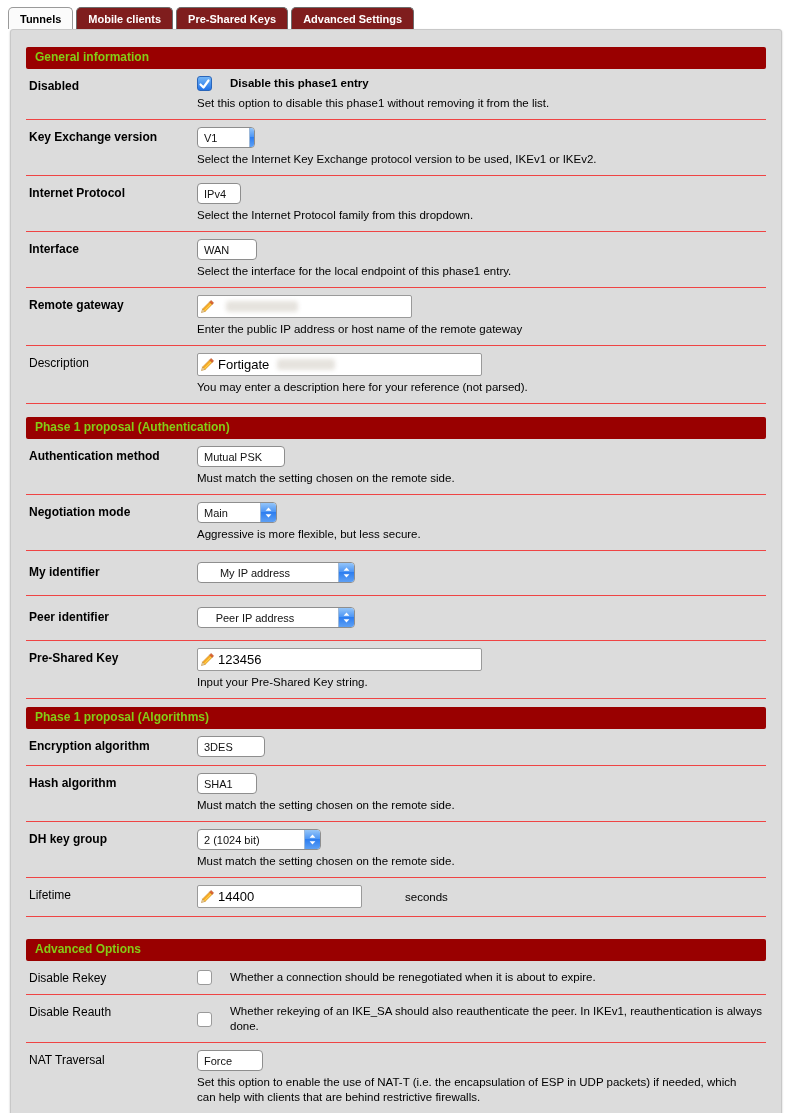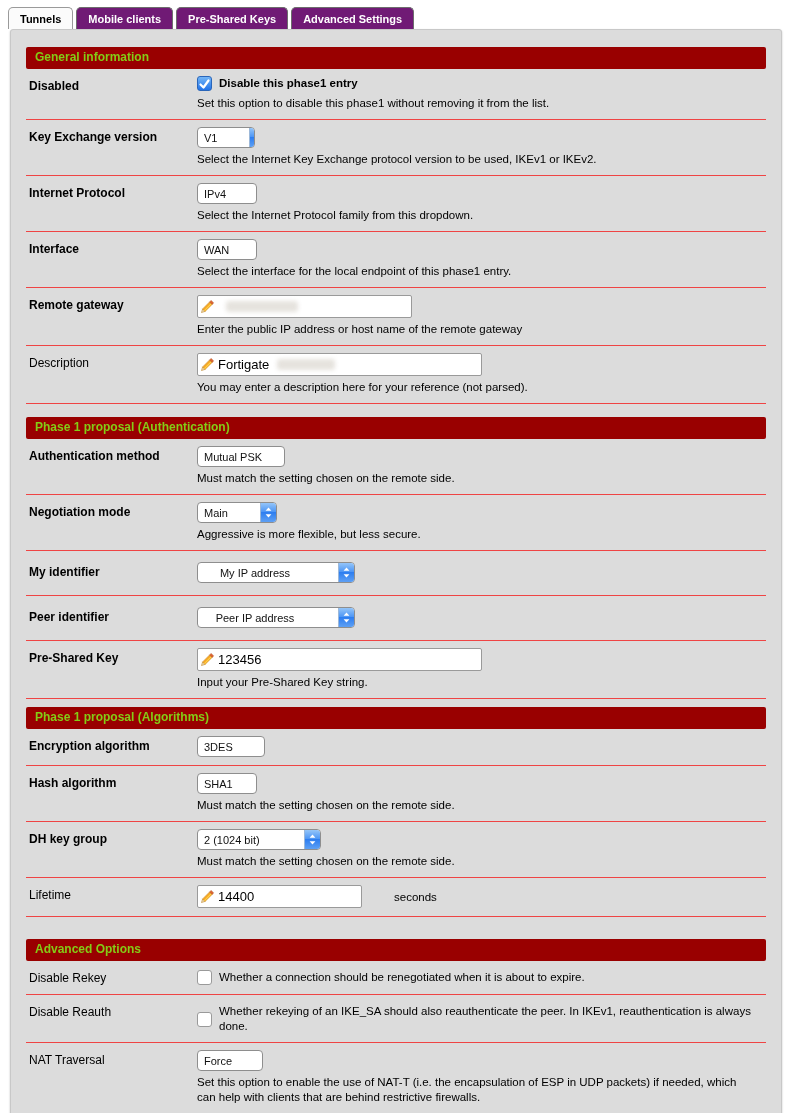--- a/index.html
+++ b/index.html
@@ -4,21 +4,21 @@
 <style>
   * { box-sizing: border-box; }
   html,body { margin:0; padding:0; }
   body {
     width:792px; height:1113px; background:#ffffff;
     font-family:"Liberation Sans", sans-serif; font-size:12px; color:#000;
   }
   
   .tabbar { display:flex; gap:3px; padding:7px 12px 0 8px; align-items:flex-end; }
   .tab {
-    background:#701a75; color:#fff; font-weight:bold; font-size:11px;
+    background:#7f1d1d; color:#fff; font-weight:bold; font-size:11px;
     padding:5px 11px 4px; border-radius:5px 5px 0 0; border:1px solid #6d6d6d;
     border-bottom:none; cursor:default; line-height:12px;
   }
   .tab.active { background:#fbfbfb; color:#000; border-color:#9a9a9a; }
   
   .container {
     margin:0 10px; background:#dcdcdc; border:1px solid #c8c8c8;
     border-radius:3px 3px 9px 9px; padding:17px 15px 14px;
     box-shadow:0 1px 2px rgba(0,0,0,0.25); min-height:1040px;
   }
@@ -28,21 +28,21 @@
   }
   .gap-sm { height:8px; }
   .gap-md { height:13px; }
   .gap-lg { height:22px; }
   
   .row { display:flex; border-bottom:1px solid #ef4444; padding:7px 3px 8px; }
   .cell-label { flex:0 0 168px; padding-top:3px; font-size:12px; line-height:14px; }
   .bold { font-weight:bold; }
   .cell-field { flex:1; font-size:11.5px; }
   .help { margin-top:4px; line-height:15px; font-size:11.5px; }
-  .inline-mid { display:inline-flex; align-items:center; gap:7px; }
+  .inline-mid { display:inline-flex; align-items:center; gap:18px; }
   .suffix { font-size:11.5px; margin-left:25px; }
   
   .checkbox {
     width:15px; height:15px; border-radius:3px; display:inline-flex;
     align-items:center; justify-content:center; flex:0 0 15px; cursor:pointer;
   }
   .checkbox.checked { background:linear-gradient(#74b6f7,#2172e8); border:1px solid #2a66ba; }
   .checkbox.unchecked { background:#fff; border:1px solid #9a9a9a; }
   .checkbox.unchecked svg { visibility:hidden; }
   .cb-label { line-height:15px; }
@@ -131,21 +131,21 @@
             </svg>
           </span>
       </span>
       <div class="help">Select the Internet Key Exchange protocol version to be used, IKEv1 or IKEv2.</div>
     </div>
   </div>
 
   <div class="row">
     <div class="cell-label bold">Internet Protocol</div>
     <div class="cell-field">
-      <span class="select" style="width:60px">
+      <span class="select" style="width:44px">
         <span class="sel-text">IPv4</span>
         <span class="sel-cap">
             <svg width="7" height="11" viewBox="0 0 7 11">
               <use href="#def-arrows"></use>
             </svg>
           </span>
       </span>
       <div class="help">Select the Internet Protocol family from this dropdown.</div>
     </div>
   </div>

